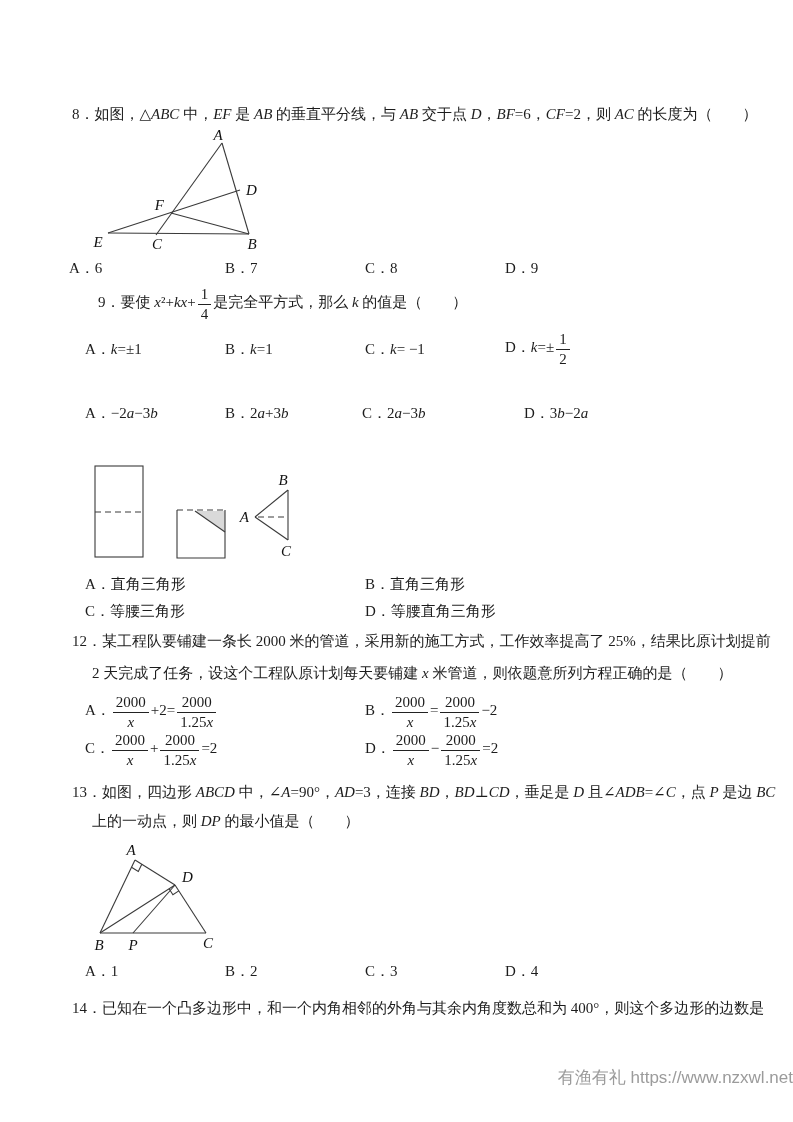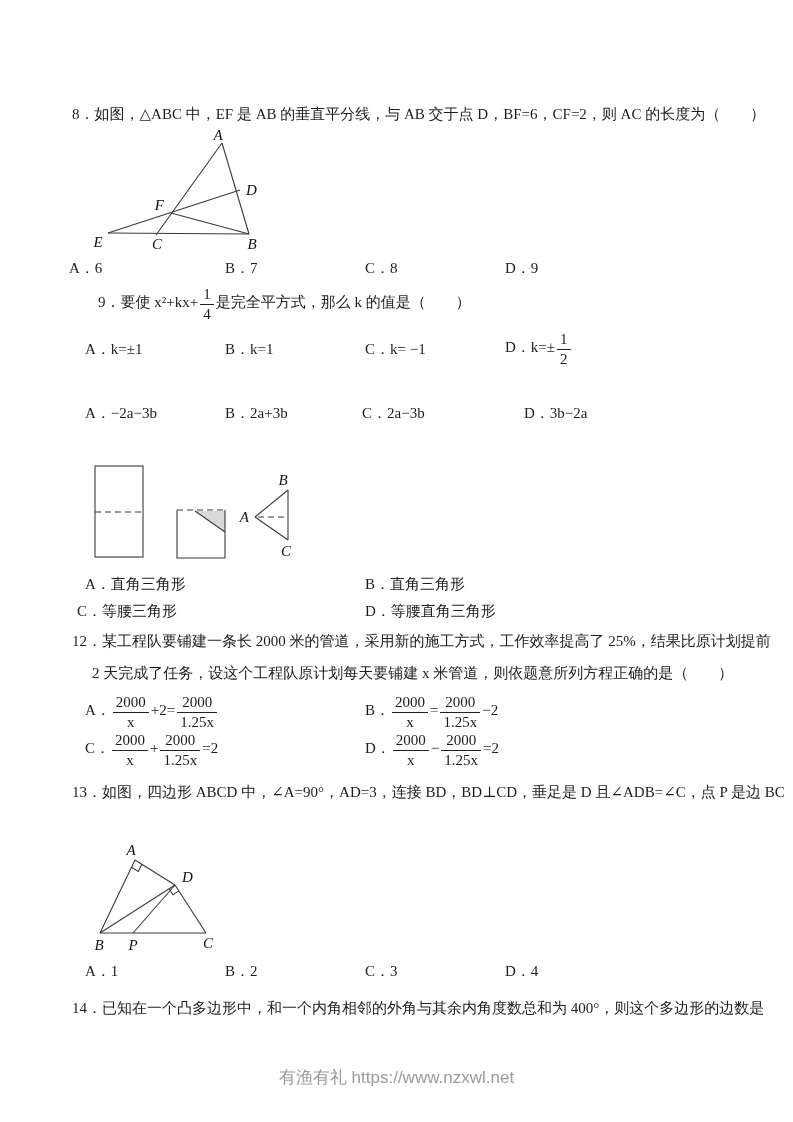--- a/index.html
+++ b/index.html
@@ -3,30 +3,30 @@
 <meta charset="utf-8">
 <style>
   html,body{margin:0;padding:0;background:#e8e8e8;}
   .page{position:relative;width:793px;height:1122px;margin:0 auto;background:#ffffff;
         font-family:"Liberation Serif","DejaVu Serif",serif;font-size:15px;color:#1c1c1c;
         overflow:hidden;}
   .line{position:absolute;white-space:pre;line-height:19px;}
   .vline{position:absolute;white-space:pre;transform:translateY(-50%);margin-left:26px;}
   .optrow{position:absolute;left:0;width:793px;height:0;}
   .opt{position:absolute;white-space:pre;transform:translateY(-50%);}
-  .it{}
+  .it{font-style:italic;}
   .frac{display:inline-block;vertical-align:middle;text-align:center;margin:0 2px;line-height:1.1;}
   .frac .fn{display:block;padding:0 3px 1px;border-bottom:1.3px solid #222;}
   .frac .fd{display:block;padding:1px 3px 0;}
   svg.fig{position:absolute;overflow:visible;}
   .figline{stroke:#3a3a3a;stroke-width:1.1;fill:none;}
   .figdash{stroke:#3a3a3a;stroke-width:1.1;fill:none;stroke-dasharray:6 4;}
   .figshade{fill:#d9d9d9;stroke:none;}
   svg.fig text{font-family:"Liberation Serif","DejaVu Serif",serif;font-size:15px;font-style:italic;fill:#111;}
-  .footer{position:absolute;left:0;width:793px;text-align:center;color:#9b9b9b;
+  .footer{position:absolute;left:0;width:793px;text-align:right;color:#9b9b9b;
           font-family:"Liberation Sans","DejaVu Sans",sans-serif;font-size:17px;}
 </style>
 </head>
 <body>
 
 <div class="page">
 
   <div class="line" style="top:105px;left:72px"><span>8．如图，△</span><span class="it">ABC</span><span> 中，</span><span class="it">EF</span><span> 是 </span><span class="it">AB</span><span> 的垂直平分线，与 </span><span class="it">AB</span><span> 交于点 </span><span class="it">D</span><span>，</span><span class="it">BF</span><span>=6，</span><span class="it">CF</span><span>=2，则 </span><span class="it">AC</span><span> 的长度为（　　）</span></div>
   <svg class="fig" style="left:85px;top:128px" width="190" height="126" viewBox="0 0 190 126">
     <line class="figline" x1="23" y1="105" x2="164" y2="106"></line>
@@ -76,36 +76,37 @@
     <line class="figdash" x1="173" y1="57" x2="203" y2="57"></line>
     <text x="198" y="25" text-anchor="middle">B</text>
     <text x="164" y="62" text-anchor="end">A</text>
     <text x="201" y="96" text-anchor="middle">C</text>
   </svg>
   <div class="optrow" style="top:584px">
     <span class="opt" style="left:85px">A．直角三角形</span>
     <span class="opt" style="left:365px">B．直角三角形</span>
   </div>
   <div class="optrow" style="top:611px">
-    <span class="opt" style="left:77px">C．等腰三角形</span>
+    <span class="opt" style="left:85px">C．等腰三角形</span>
     <span class="opt" style="left:365px">D．等腰直角三角形</span>
   </div>
 
   <div class="line" style="top:632px;left:72px">12．某工程队要铺建一条长 2000 米的管道，采用新的施工方式，工作效率提高了 25%，结果比原计划提前</div>
   <div class="line" style="top:664px;left:92px"><span>2 天完成了任务，设这个工程队原计划每天要铺建 </span><span class="it">x</span><span> 米管道，则依题意所列方程正确的是（　　）</span></div>
   <div class="optrow" style="top:712px">
     <span class="opt" style="left:85px"><span>A．</span><span class="frac"><span class="fn">2000</span><span class="fd"><span class="it">x</span></span></span><span>+2=</span><span class="frac"><span class="fn">2000</span><span class="fd"><span>1.25</span><span class="it">x</span></span></span></span>
     <span class="opt" style="left:365px"><span>B．</span><span class="frac"><span class="fn">2000</span><span class="fd"><span class="it">x</span></span></span><span>=</span><span class="frac"><span class="fn">2000</span><span class="fd"><span>1.25</span><span class="it">x</span></span></span><span>−2</span></span>
   </div>
   <div class="optrow" style="top:750px">
     <span class="opt" style="left:85px"><span>C．</span><span class="frac"><span class="fn">2000</span><span class="fd"><span class="it">x</span></span></span><span>+</span><span class="frac"><span class="fn">2000</span><span class="fd"><span>1.25</span><span class="it">x</span></span></span><span>=2</span></span>
     <span class="opt" style="left:365px"><span>D．</span><span class="frac"><span class="fn">2000</span><span class="fd"><span class="it">x</span></span></span><span>−</span><span class="frac"><span class="fn">2000</span><span class="fd"><span>1.25</span><span class="it">x</span></span></span><span>=2</span></span>
   </div>
 
   <div class="line" style="top:783px;left:72px"><span>13．如图，四边形 </span><span class="it">ABCD</span><span> 中，∠</span><span class="it">A</span><span>=90°，</span><span class="it">AD</span><span>=3，连接 </span><span class="it">BD</span><span>，</span><span class="it">BD</span><span>⊥</span><span class="it">CD</span><span>，垂足是 </span><span class="it">D</span><span> 且∠</span><span class="it">ADB</span><span>=∠</span><span class="it">C</span><span>，点 </span><span class="it">P</span><span> 是边 </span><span class="it">BC</span></div>
+  <div class="line" style="top:812px;left:92px"><span>上的一动点，则 </span><span class="it">DP</span><span> 的最小值是（　　）</span></div>
   <svg class="fig" style="left:92px;top:845px" width="135" height="112" viewBox="0 0 135 112">
     <line class="figline" x1="8" y1="88" x2="43" y2="15"></line>
     <line class="figline" x1="43" y1="15" x2="83" y2="40"></line>
     <line class="figline" x1="8" y1="88" x2="83" y2="40"></line>
     <line class="figline" x1="8" y1="88" x2="114" y2="88"></line>
     <line class="figline" x1="83" y1="40" x2="114" y2="88"></line>
     <line class="figline" x1="83" y1="40" x2="41" y2="88"></line>
     <path class="figline" d="M39.5,22.2 L46.3,26.4 L49.8,19.2"></path>
     <path class="figline" d="M77.1,43.8 L80.9,49.7 L86.8,45.9"></path>
     <text x="39" y="10" text-anchor="middle">A</text>

